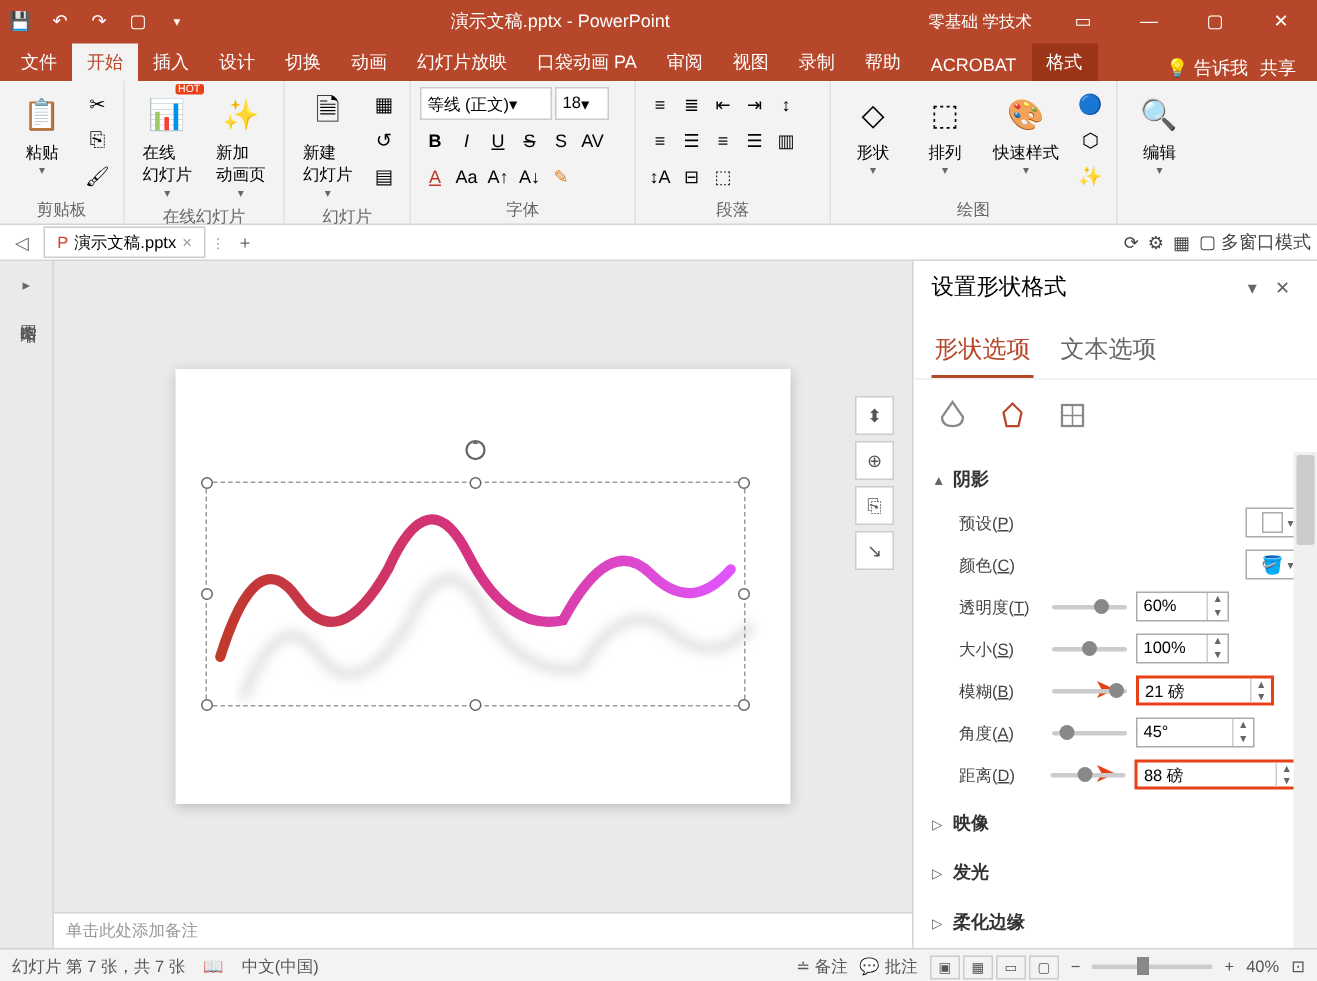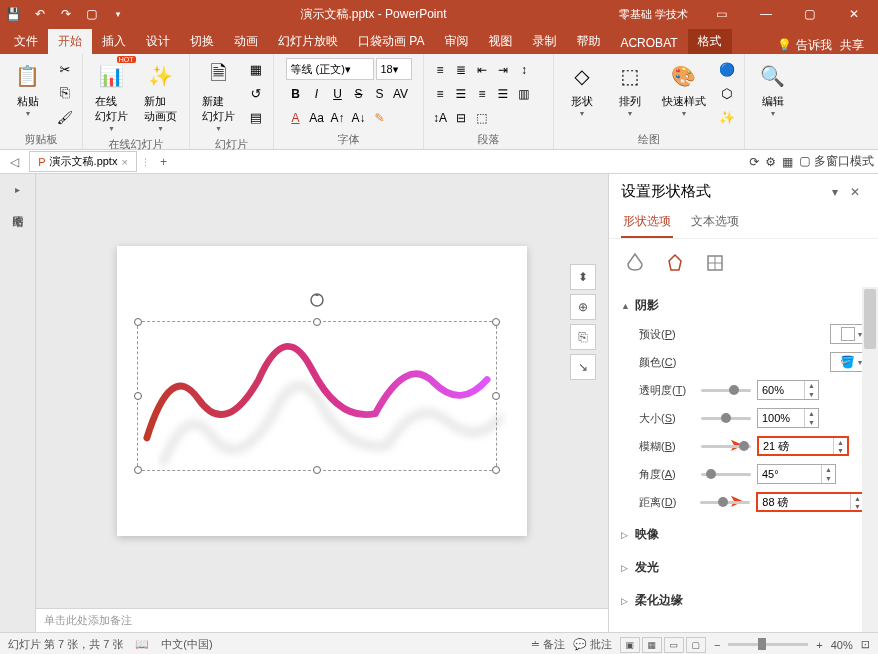--- a/index.html
+++ b/index.html
@@ -79,21 +79,21 @@
     .notes-bar { height: 24px; background: #fff; border-top: 1px solid #d4d4d4; padding: 4px 8px; font-size: 11px; color: #999; }
     
     
     .format-pane { width: 270px; background: #fff; border-left: 1px solid #d4d4d4; display: flex; flex-direction: column; }
     .pane-header { padding: 8px 12px; display: flex; align-items: center; }
     .pane-title { color: #000000; font-size: 15px; flex: 1; }
     .pane-close { cursor: pointer; color: #666; padding: 2px 6px; }
     .pane-menu { cursor: pointer; color: #666; padding: 2px 6px; }
     
     .pane-tabs { display: flex; gap: 16px; padding: 0 12px; border-bottom: 1px solid #eee; }
-    .pane-tab { padding: 4px 2px 6px; cursor: pointer; font-size: 12px; color: #666; border-bottom: 2px solid transparent; }
+    .pane-tab { padding: 4px 2px 6px; cursor: pointer; font-size: 16px; color: #666; border-bottom: 2px solid transparent; margin-top: 10px; }
     .pane-tab.active { color: #b7472a; border-bottom-color: #b7472a; }
     
     .pane-icons { display: flex; gap: 12px; padding: 10px 12px; }
     .pane-icon { width: 28px; height: 28px; display: flex; align-items: center; justify-content: center; cursor: pointer; }
     .pane-icon.active svg { stroke: #b7472a; }
     
     .pane-body { flex: 1; overflow-y: auto; padding: 4px 12px 4px 4px; position: relative; }
     .pane-scroll { position: absolute; right: 0; top: 0; bottom: 0; width: 16px; background: #f0f0f0; }
     .pane-scroll-thumb { position: absolute; left: 2px; right: 2px; top: 2px; height: 60px; background: #ccc; border-radius: 2px; }
     
@@ -211,21 +211,21 @@
       </div>
       <div class="small-btns">
         <div class="small-btn">▦</div>
         <div class="small-btn">↺</div>
         <div class="small-btn">▤</div>
       </div>
     </div>
     <div class="ribbon-group-label">幻灯片</div>
   </div>
 
-  <div class="ribbon-group" style="min-width:150px;align-items:center;">
+  <div class="ribbon-group" style="min-width:150px;">
     <div class="ribbon-group-content" style="flex-direction:column; gap:2px;">
       <div class="font-row">
         <div class="font-select font-name"><span>等线 (正文)</span> ▾</div>
         <div class="font-select font-size"><span>18</span> ▾</div>
       </div>
       <div class="btn-row">
         <div class="fmt-btn">
             <b>B</b>
           </div>
         <div class="fmt-btn">

